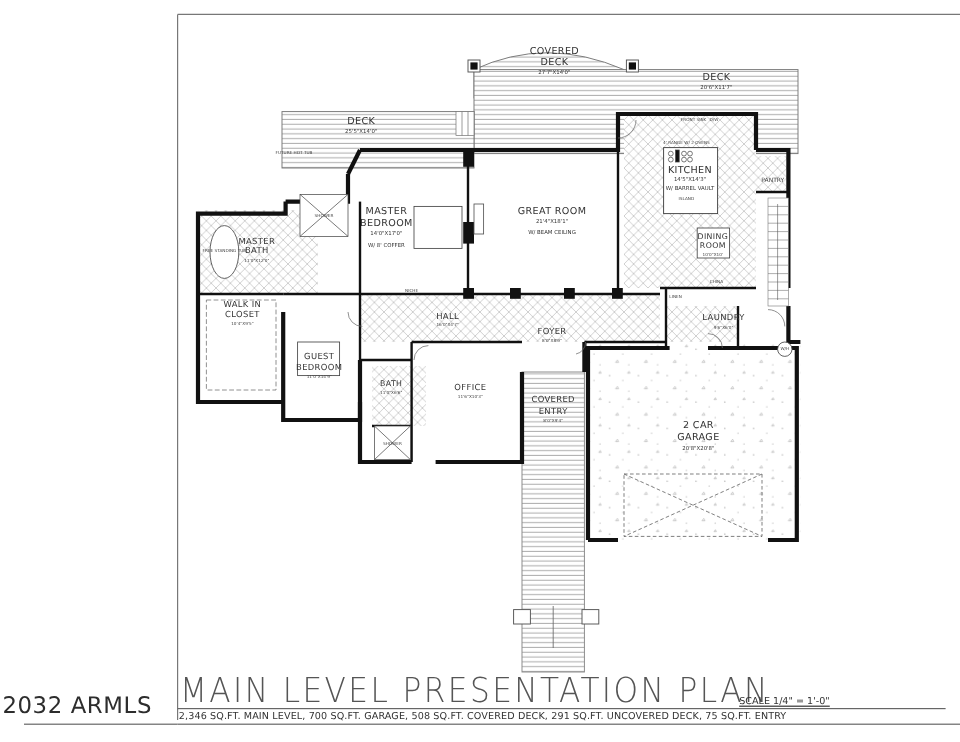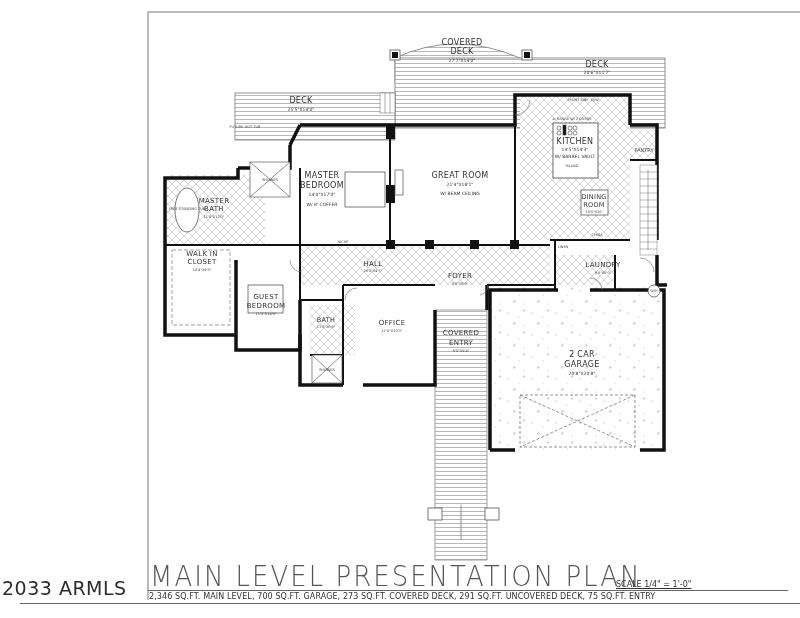--- a/index.html
+++ b/index.html
@@ -257,20 +257,20 @@
   <text class="lbl tiny" x="270" y="181">SHOWER</text>
   <text class="lbl tiny" x="327" y="371">SHOWER</text>
   <text class="lbl tiny" x="597" y="236">CHINA</text>
   <text class="lbl tiny" x="563" y="248">LINEN</text>
   <text class="lbl tiny" x="343" y="243">NICHE</text>
   <text class="lbl tiny" x="654" y="292">W/H</text>
   <text class="lbl tiny" x="595" y="101">D/W</text>
   <text class="lbl tiny" x="578" y="101">FRONT SINK</text>
 </svg>
 
-<div class="watermark">2033 ARMLS</div>
+<div class="watermark">2032 ARMLS</div>
 <div class="rule" style="left:20px; top:603px; width:128px; height:1px;"></div>
 
 <div class="title">MAIN LEVEL PRESENTATION PLAN</div>
 <div class="rule" style="left:148px; top:590px; width:640px; height:1px;"></div>
-<div class="subtitle">2,346 SQ.FT. MAIN LEVEL, 700 SQ.FT. GARAGE, 273 SQ.FT. COVERED DECK, 291 SQ.FT. UNCOVERED DECK, 75 SQ.FT. ENTRY</div>
+<div class="subtitle">2,346 SQ.FT. MAIN LEVEL, 700 SQ.FT. GARAGE, 508 SQ.FT. COVERED DECK, 291 SQ.FT. UNCOVERED DECK, 75 SQ.FT. ENTRY</div>
 <div class="rule" style="left:148px; top:603px; width:652px; height:1px;"></div>
 <div class="scale">SCALE 1/4" = 1'-0"</div>
 
 </body></html>

